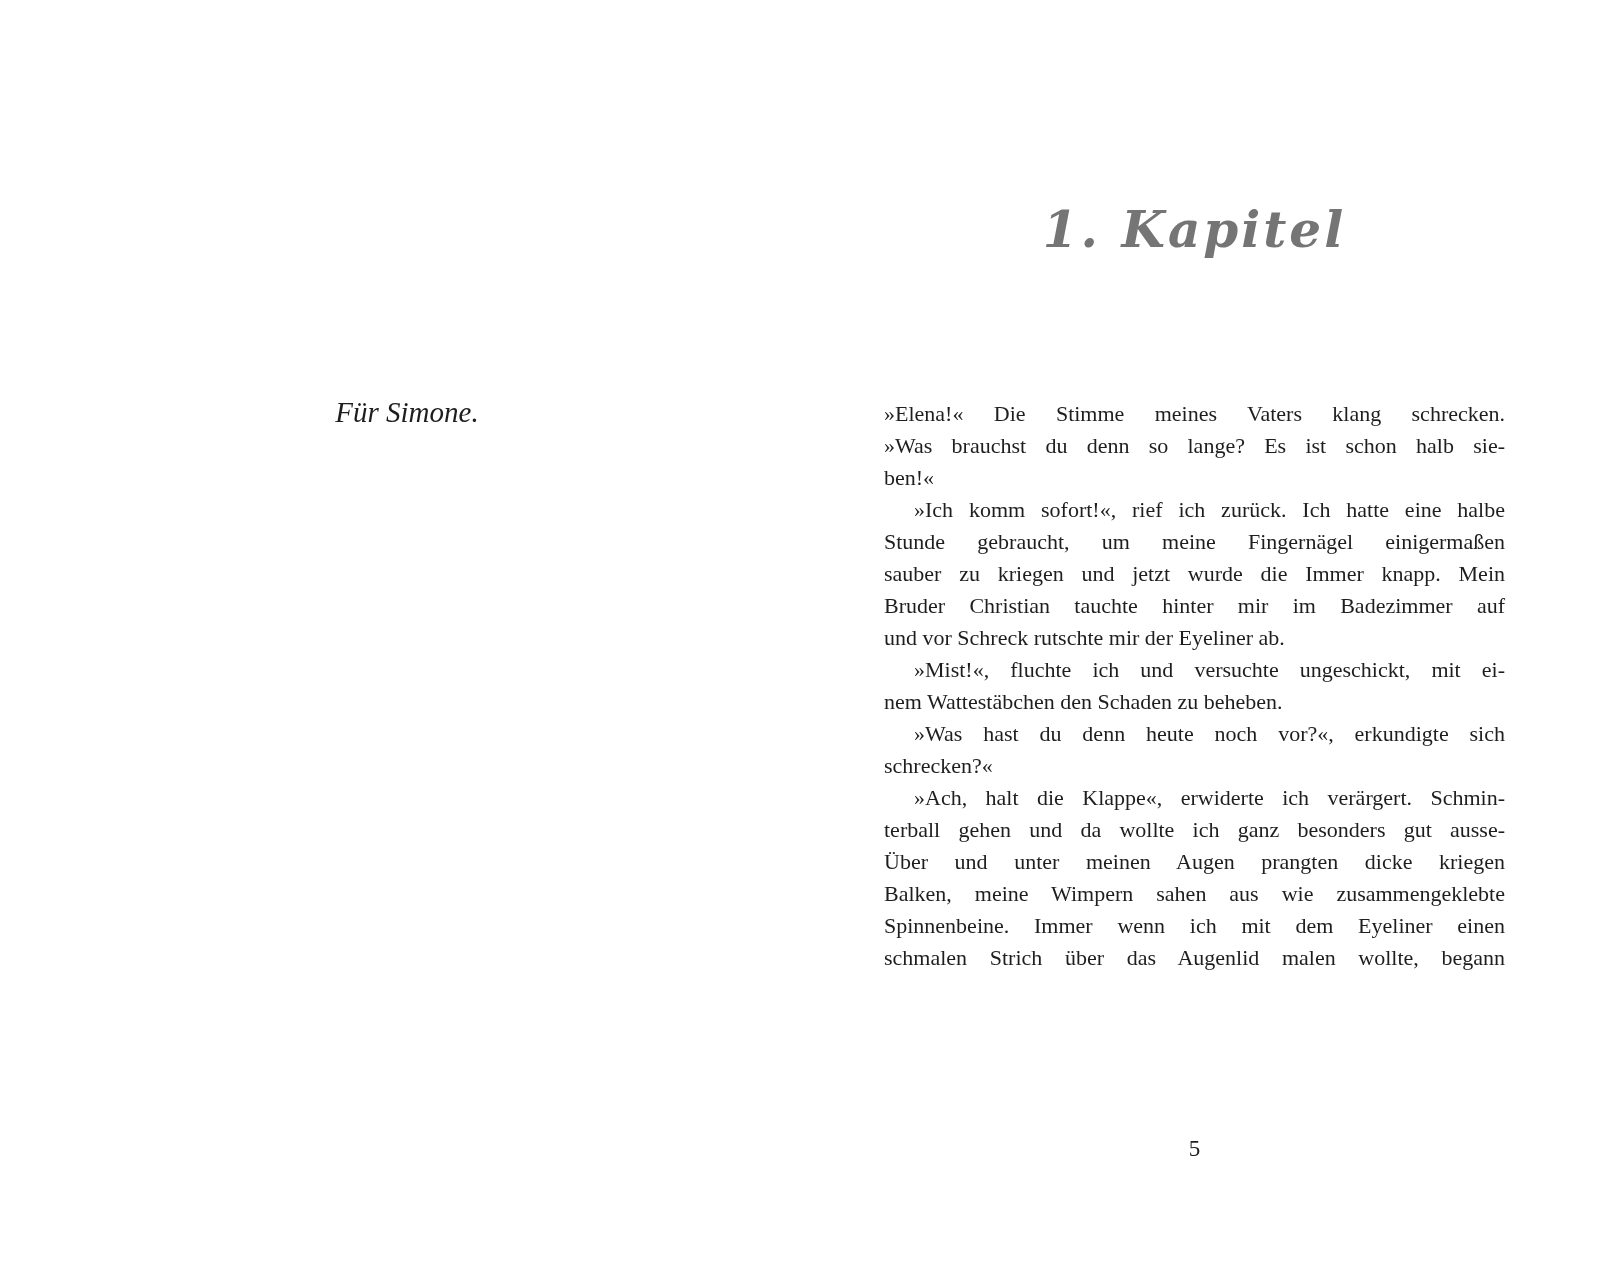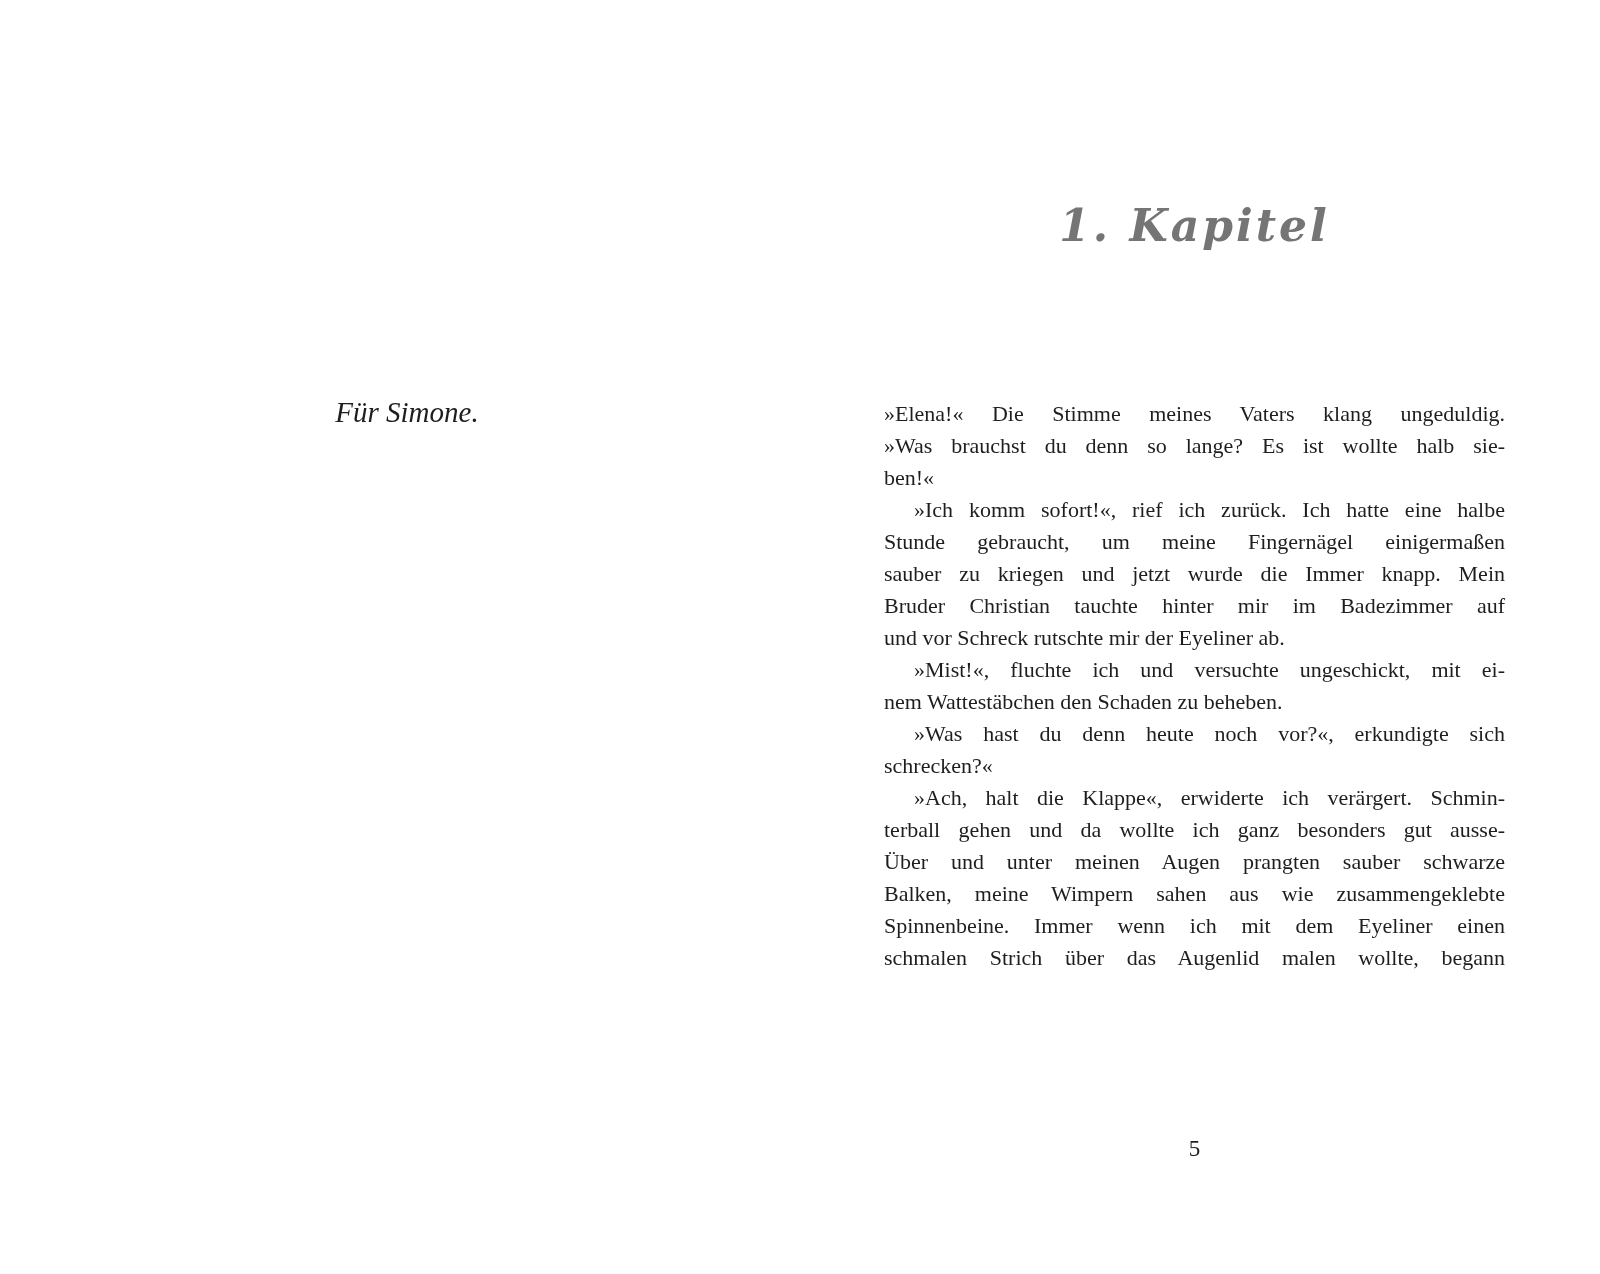--- a/index.html
+++ b/index.html
@@ -41,21 +41,21 @@
   .chapter-heading {
     position: absolute;
     left: 74px;            
     top: 200px;
     width: 621px;
     margin: 0;
     text-align: center;
     font-family: "DejaVu Serif", cursive;
     font-style: italic;
     font-weight: 600;
-    font-size: 44px;
+    font-size: 50px;
     letter-spacing: 3px;
     color: #757575;
   }
   .body-text {
     position: absolute;
     left: 74px;            
     top: 398px;
     width: 621px;
     font-size: 22px;
     line-height: 32px;
@@ -90,35 +90,35 @@
   <div class="left-page">
     <div class="dedication">
       <div>Für Simone.</div>
     </div>
   </div>
 
   <div class="right-page">
     <h1 class="chapter-heading">1. Kapitel</h1>
 
     <div class="body-text">
-        <div class="line">»Elena!« Die Stimme meines Vaters klang ungeduldig.</div>
-        <div class="line">»Was brauchst du denn so lange? Es ist wollte halb sie-</div>
+        <div class="line">»Elena!« Die Stimme meines Vaters klang schrecken.</div>
+        <div class="line">»Was brauchst du denn so lange? Es ist schon halb sie-</div>
         <div class="line para-end">ben!«</div>
         <div class="line indent">»Ich komm sofort!«, rief ich zurück. Ich hatte eine halbe</div>
         <div class="line">Stunde gebraucht, um meine Fingernägel einigermaßen</div>
         <div class="line">sauber zu kriegen und jetzt wurde die Immer knapp. Mein</div>
         <div class="line">Bruder Christian tauchte hinter mir im Badezimmer auf</div>
         <div class="line para-end">und vor Schreck rutschte mir der Eyeliner ab.</div>
         <div class="line indent">»Mist!«, fluchte ich und versuchte ungeschickt, mit ei-</div>
         <div class="line para-end">nem Wattestäbchen den Schaden zu beheben.</div>
         <div class="line indent">»Was hast du denn heute noch vor?«, erkundigte sich</div>
         <div class="line para-end">schrecken?«</div>
         <div class="line indent">»Ach, halt die Klappe«, erwiderte ich verärgert. Schmin-</div>
         <div class="line">terball gehen und da wollte ich ganz besonders gut ausse-</div>
-        <div class="line">Über und unter meinen Augen prangten sauber schwarze</div>
+        <div class="line">Über und unter meinen Augen prangten dicke kriegen</div>
         <div class="line">Balken, meine Wimpern sahen aus wie zusammengeklebte</div>
         <div class="line">Spinnenbeine. Immer wenn ich mit dem Eyeliner einen</div>
         <div class="line">schmalen Strich über das Augenlid malen wollte, begann</div>
       </div>
 
     <div class="page-number">5</div>
   </div>
 
 </div>
 

